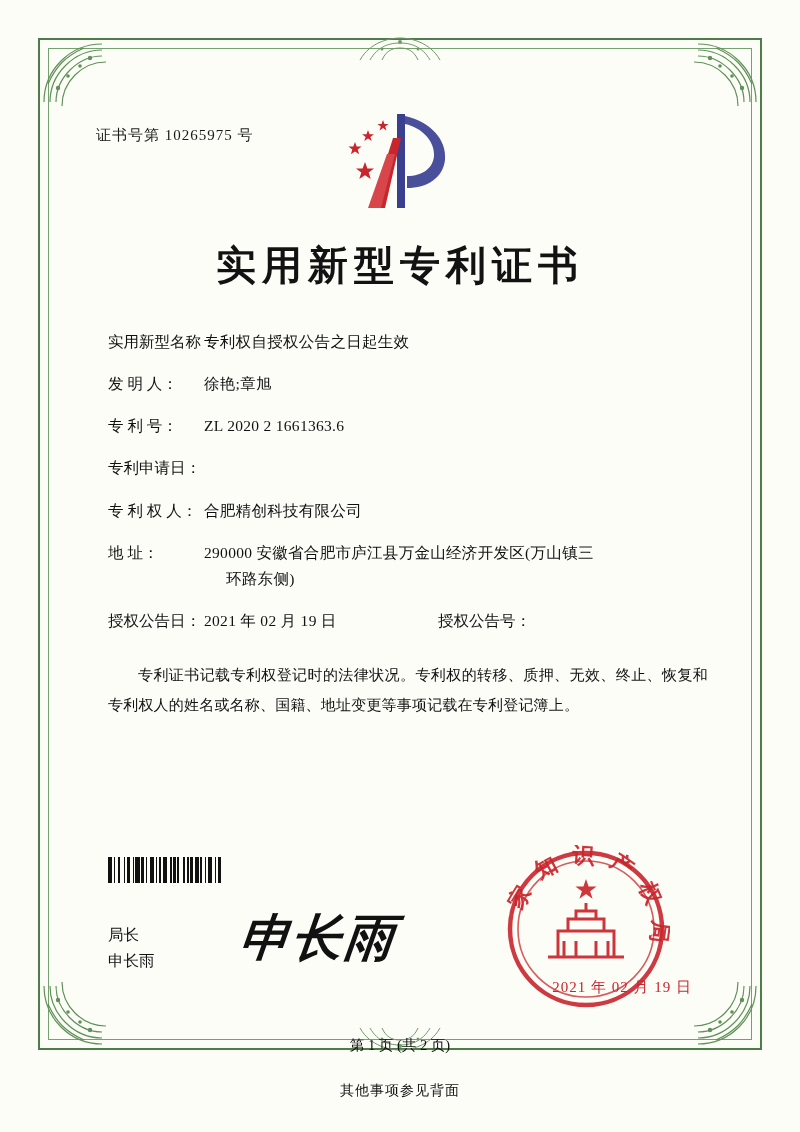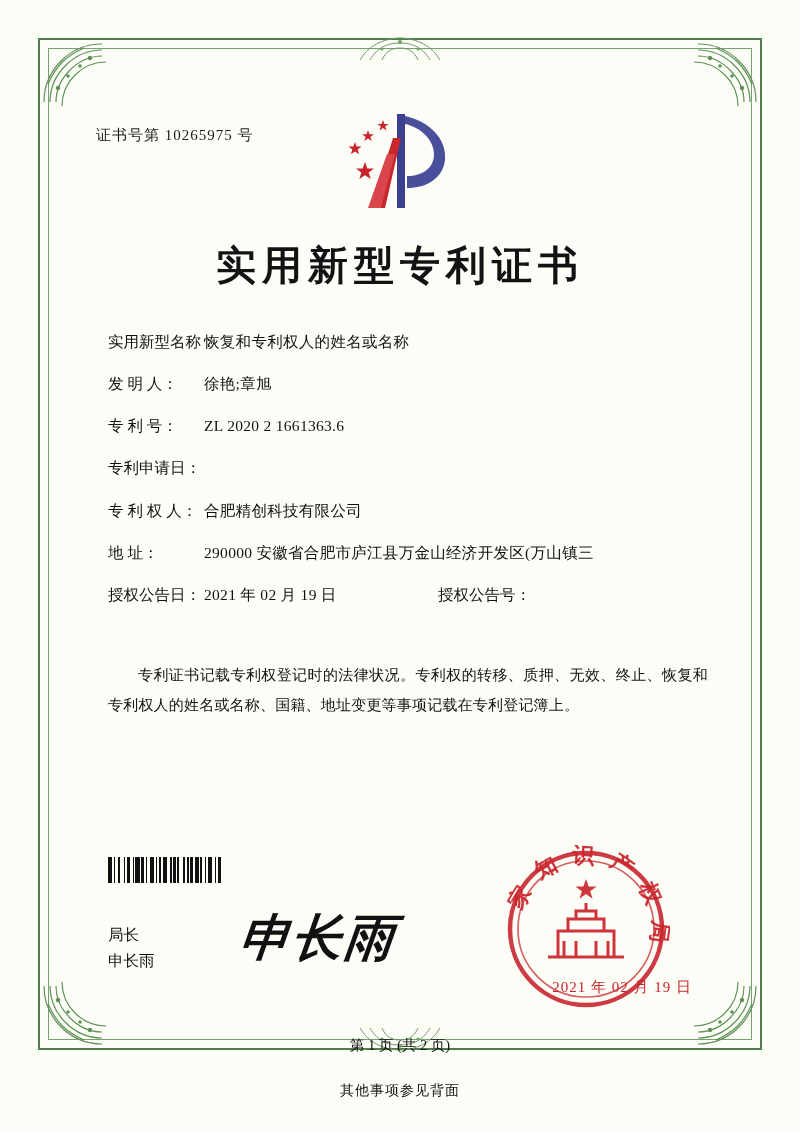--- a/index.html
+++ b/index.html
@@ -364,21 +364,21 @@
       </g>
     </svg>
   </div>
 
   <div class="main-title">实用新型专利证书</div>
 
   <div class="fields">
 
     <div class="field-row">
       <div class="f-label">实用新型名称：</div>
-      <div class="f-value">恢复和专利权人的姓名或名称</div>
+      <div class="f-value">专利权自授权公告之日起生效</div>
     </div>
 
     <div class="field-row">
       <div class="f-label">发 明 人：</div>
       <div class="f-value">徐艳;章旭</div>
     </div>
 
     <div class="field-row">
       <div class="f-label">专 利 号：</div>
       <div class="f-value">ZL 2020 2 1661363.6</div>
@@ -390,20 +390,21 @@
 
     <div class="field-row">
       <div class="f-label">专 利 权 人：</div>
       <div class="f-value">合肥精创科技有限公司</div>
     </div>
 
     <div class="field-row">
       <div class="f-label">地 址：</div>
       <div class="f-value">
         <span>290000 安徽省合肥市庐江县万金山经济开发区(万山镇三</span>
+        <span class="line2">环路东侧)</span>
       </div>
     </div>
 
     <div class="row-split">
       <div class="split-left">
         <div class="f-label">授权公告日：</div>
         <div class="f-value">2021 年 02 月 19 日</div>
       </div>
       <div class="split-right">
         <div class="f-label">授权公告号：</div>

